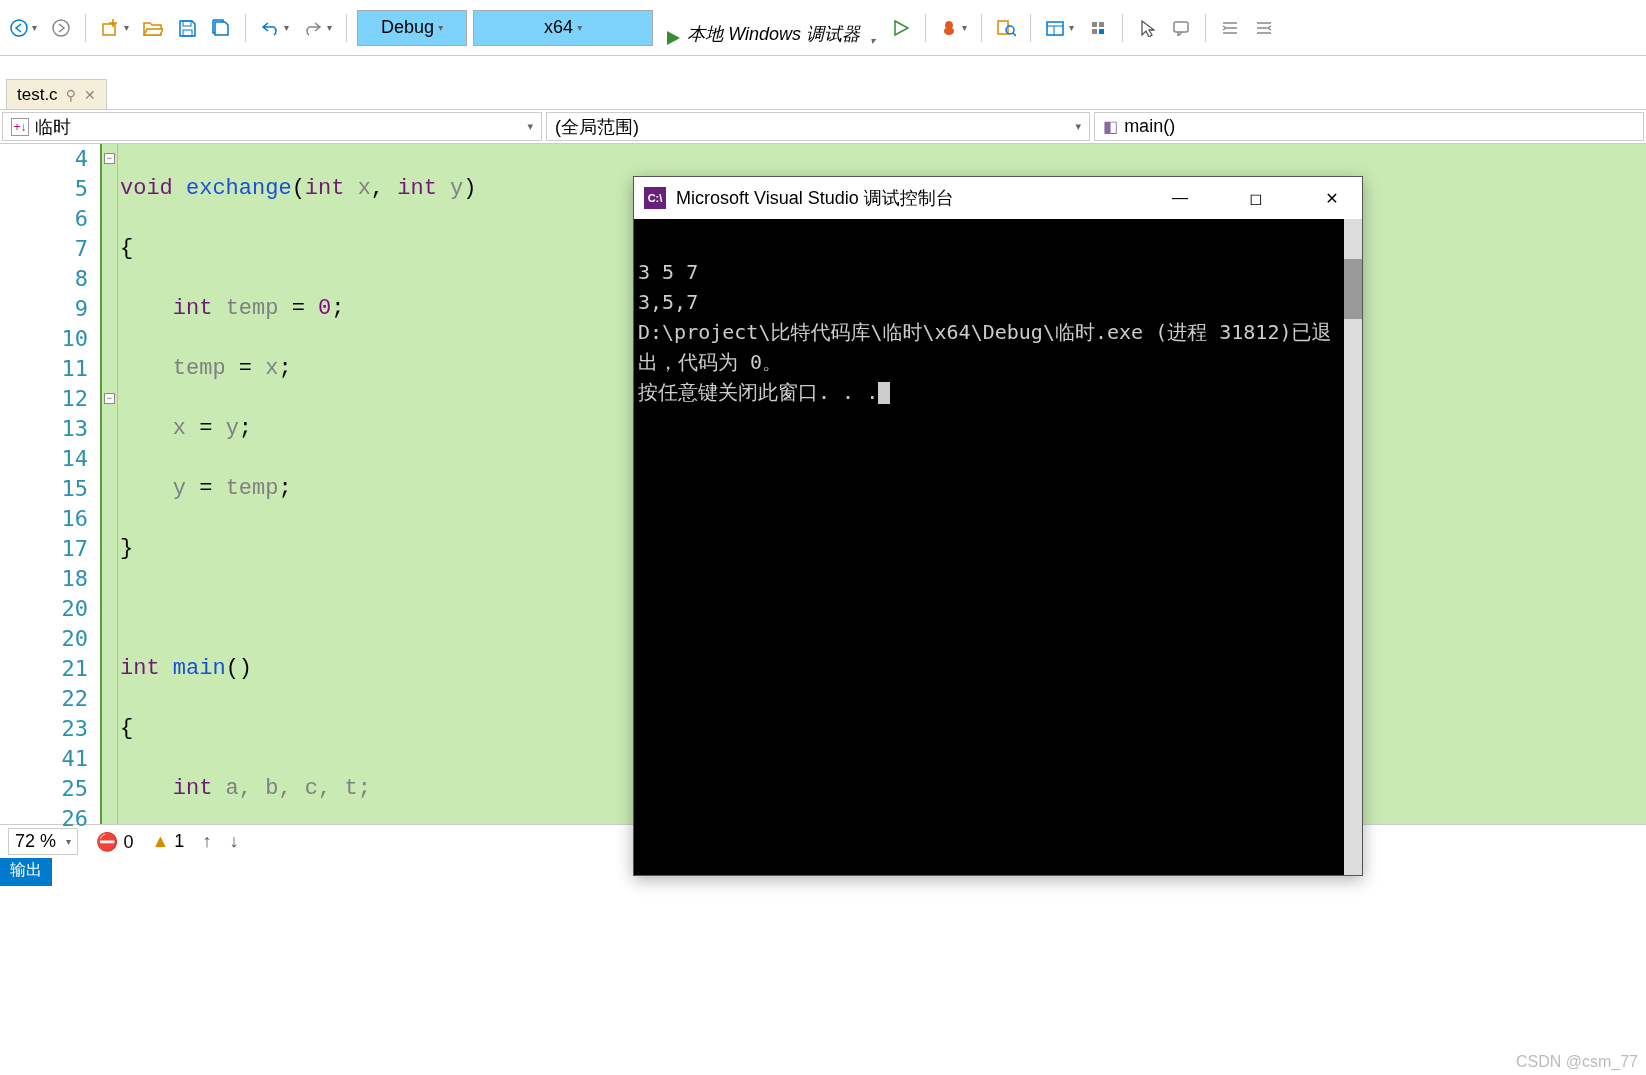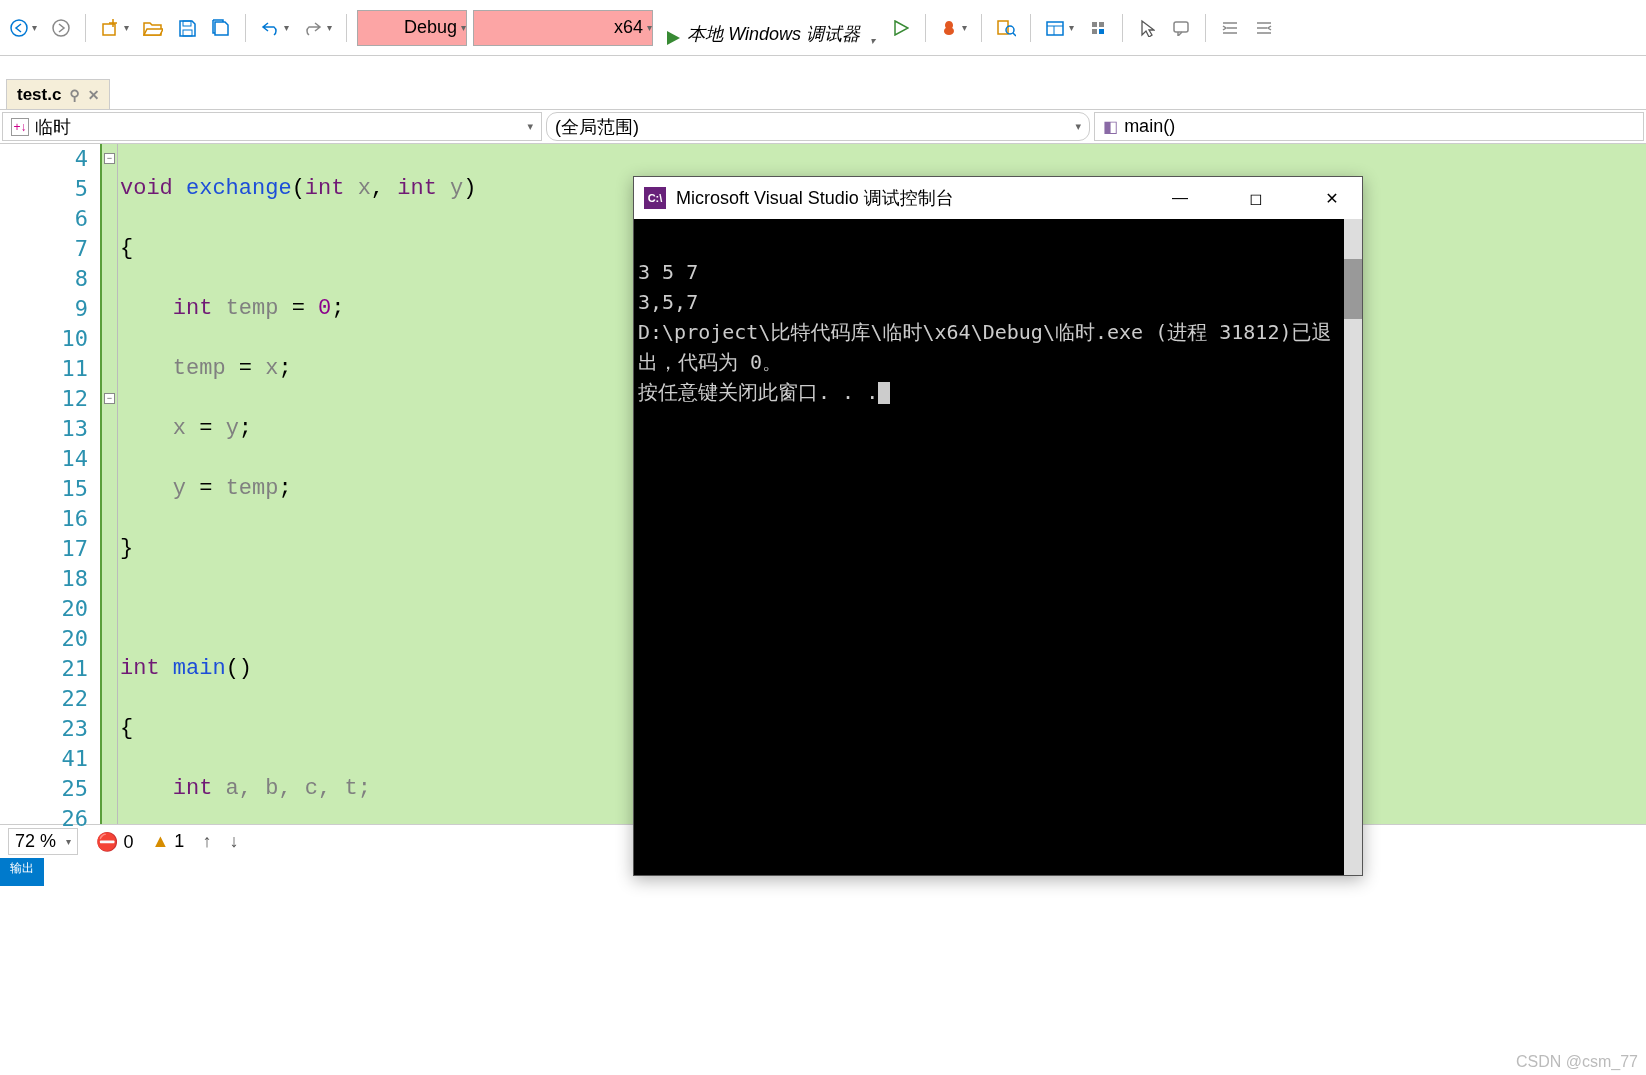--- a/index.html
+++ b/index.html
@@ -2,35 +2,35 @@
 <html><head>
 <meta charset="utf-8">
 <style>
 * { margin: 0; padding: 0; box-sizing: border-box; }
 body { font-family: "Segoe UI", "Microsoft YaHei", sans-serif; font-size: 14px; background: #fff; overflow: hidden; width: 1646px; height: 1075px; position: relative; }
 
 
 .toolbar { height: 56px; display: flex; align-items: center; padding: 0 6px; gap: 6px; border-bottom: 1px solid #ccc; }
 .tb-btn { display: inline-flex; align-items: center; justify-content: center; min-width: 28px; height: 32px; padding: 0 4px; cursor: pointer; border-radius: 2px; }
 .tb-sep { width: 1px; height: 28px; background: #ccc; margin: 0 4px; }
-.tb-drop { display: flex; align-items: center; height: 36px; border: 1px solid #aaa; background: #fca5a5; padding: 0 0; font-size: 18px; min-width: 110px; justify-content: flex-end; }
+.tb-drop { display: flex; align-items: center; height: 36px; border: 1px solid #aaa; background: #7dd3fc; padding: 0 8px; font-size: 18px; min-width: 110px; justify-content: center; }
 .tb-drop.wide { min-width: 180px; }
 .tb-text-btn { display: flex; align-items: flex-end; gap: 6px; font-size: 18px; padding: 0 6px; height: 36px; font-style: italic; }
 .caret { font-size: 10px; color: #666; margin-left: 4px; }
 
 
 .tabstrip { height: 34px; display: flex; align-items: flex-end; padding-left: 6px; border-bottom: 1px solid #ccc; margin-top: 20px; }
-.filetab { height: 30px; background: #f5eed9; border: 1px solid #ccc; border-bottom: none; padding: 0 10px; display: flex; align-items: center; gap: 8px; font-weight: bold; font-size: 17px; }
+.filetab { height: 30px; background: #f5eed9; border: 1px solid #ccc; border-bottom: none; padding: 0 10px; display: flex; align-items: center; gap: 8px; font-weight: normal; font-size: 17px; }
 .filetab .pin, .filetab .close { color: #888; font-size: 14px; cursor: pointer; }
 
 
 .navbar { height: 34px; display: flex; align-items: stretch; border-bottom: 1px solid #ccc; }
 .nav-cell { display: flex; align-items: center; border: 1px solid #ccc; margin: 2px 2px; padding: 0 8px; font-size: 18px; background: #fff; }
 .nav-cell.one { width: 540px; }
-.nav-cell.two { flex: 1; border-radius: 11px; }
+.nav-cell.two { flex: 1; }
 .nav-cell.three { width: 550px; }
 .nav-icon-box { width: 18px; height: 18px; border: 1px solid #999; margin-right: 6px; display: flex; align-items: center; justify-content: center; font-size: 12px; color: #c08; }
 .nav-arrow { margin-left: auto; color: #666; font-size: 11px; }
 .cube-icon { color: #8a6aa6; margin-right: 6px; font-size: 16px; }
 
 
 .editor-wrap { display: flex; height: 680px; position: relative; }
 .gutter { width: 100px; background: #fff; text-align: right; padding-right: 12px; font-family: Consolas, monospace; font-size: 22px; color: #2b91af; line-height: 30px; padding-top: 0; }
 .gutter div { height: 30px; }
 .fold-col { width: 18px; background: #c9ebb3; border-left: 2px solid #5a9e3b; border-right: 1px solid #bbb; }
@@ -42,21 +42,21 @@
 .id { color: #808080; }
 .num { color: #8b008b; }
 
 
 .status-bar { height: 34px; display: flex; align-items: center; border-top: 1px solid #ccc; padding: 0 8px; gap: 18px; font-size: 18px; }
 .zoom-sel { border: 1px solid #ccc; padding: 2px 6px; display: flex; align-items: center; gap: 6px; text-align: center; }
 .err-ico { color: #d21; font-weight: bold; }
 .warn-ico { color: #d68c00; font-weight: bold; }
 .arrow-btn { color: #555; font-size: 18px; }
 
-.output-tab { height: 28px; background: #007acc; color: #fff; padding: 2px 10px; font-size: 12px; display: inline-block; }
+.output-tab { height: 28px; background: #007acc; color: #fff; padding: 2px 10px; font-size: 16px; display: inline-block; }
 
 
 .console-win { position: absolute; left: 633px; top: 176px; width: 730px; height: 700px; background: #fff; border: 1px solid #555; box-shadow: 0 4px 16px rgba(0,0,0,0.3); display: flex; flex-direction: column; }
 .console-title { height: 42px; display: flex; align-items: center; padding: 0 10px; gap: 10px; font-size: 18px; }
 .console-title .app-ico { width: 22px; height: 22px; background: #68217a; color: #fff; font-size: 11px; display: flex; align-items: center; justify-content: center; font-weight: bold; }
 .win-controls { margin-left: auto; display: flex; gap: 36px; font-size: 16px; }
 .win-controls span { cursor: pointer; width: 40px; text-align: center; }
 .console-body { flex: 1; background: #000; color: #ccc; font-family: SimSun, "NSimSun", Consolas, monospace; font-size: 20px; line-height: 30px; padding: 8px 4px; white-space: pre-wrap; position: relative; }
 .console-scroll { position: absolute; right: 0; top: 0; width: 18px; height: 100%; background: #ddd; }
 .console-thumb { position: absolute; right: 0; top: 40px; width: 18px; height: 60px; background: #999; }

